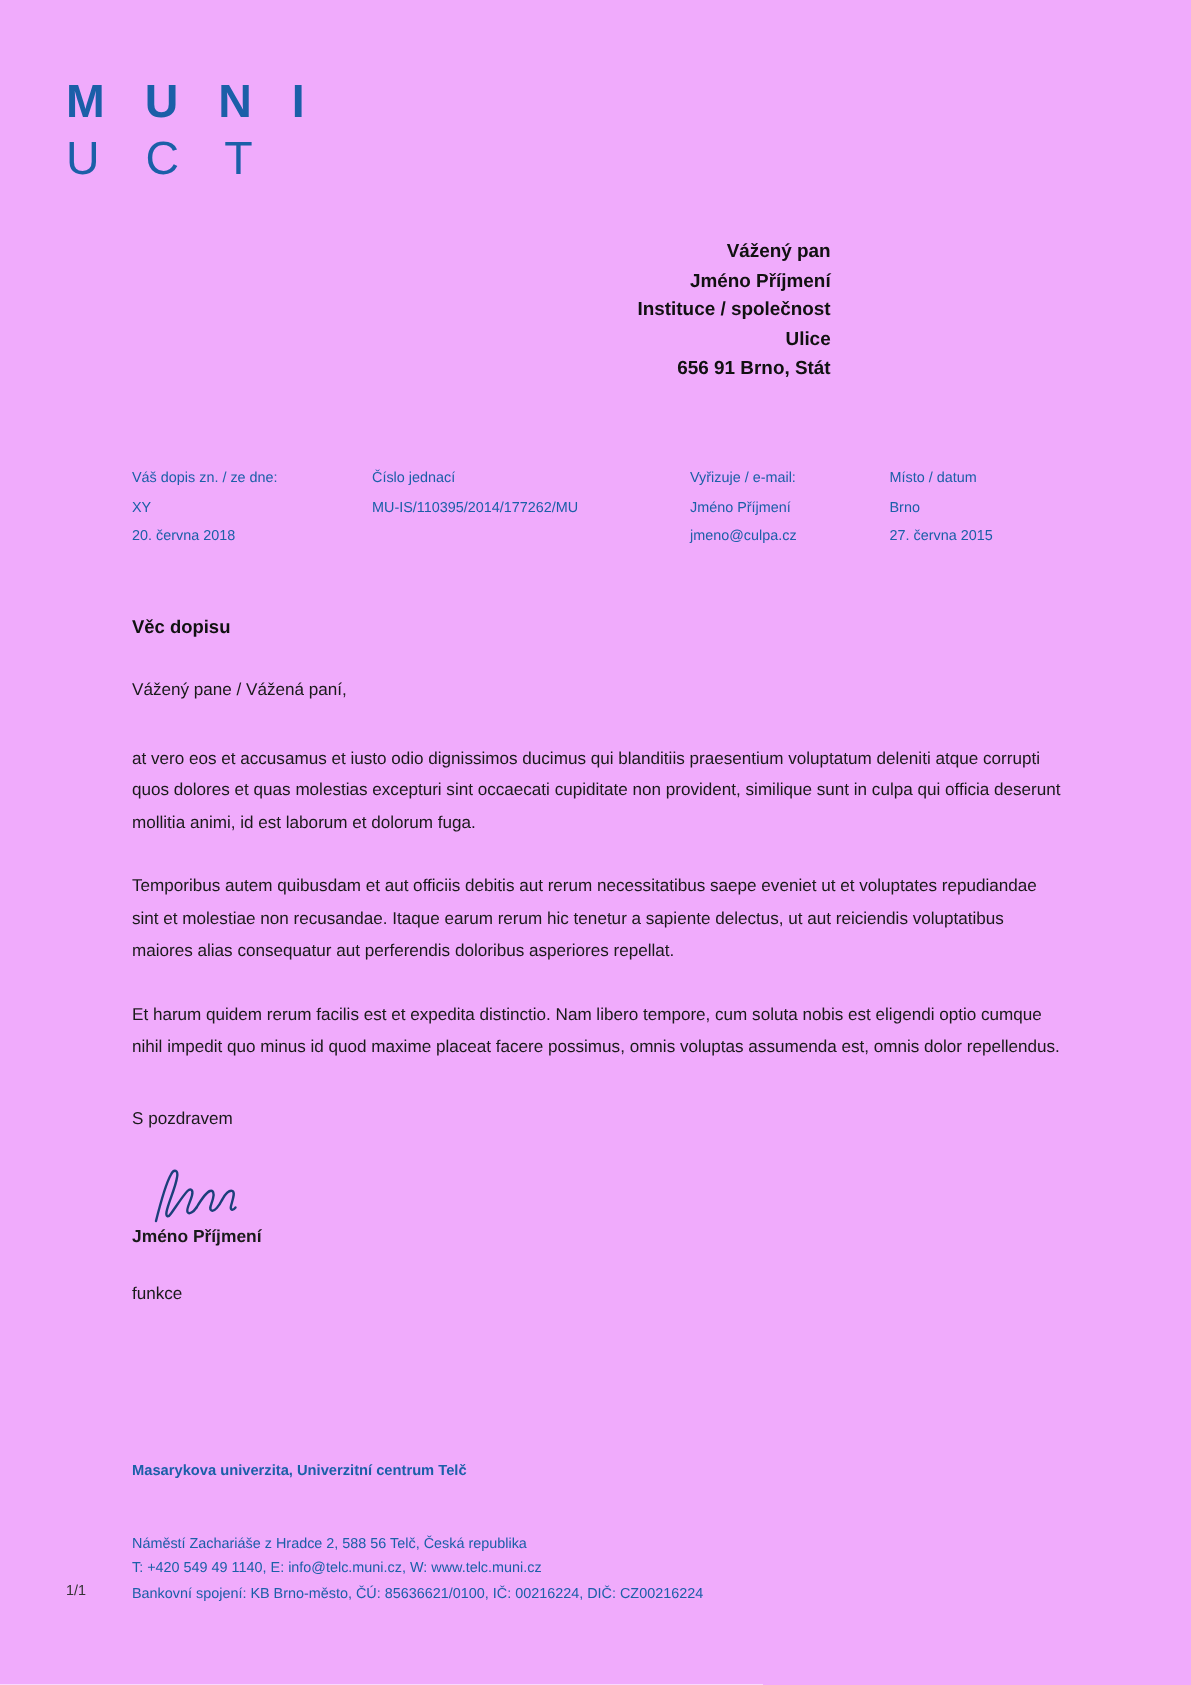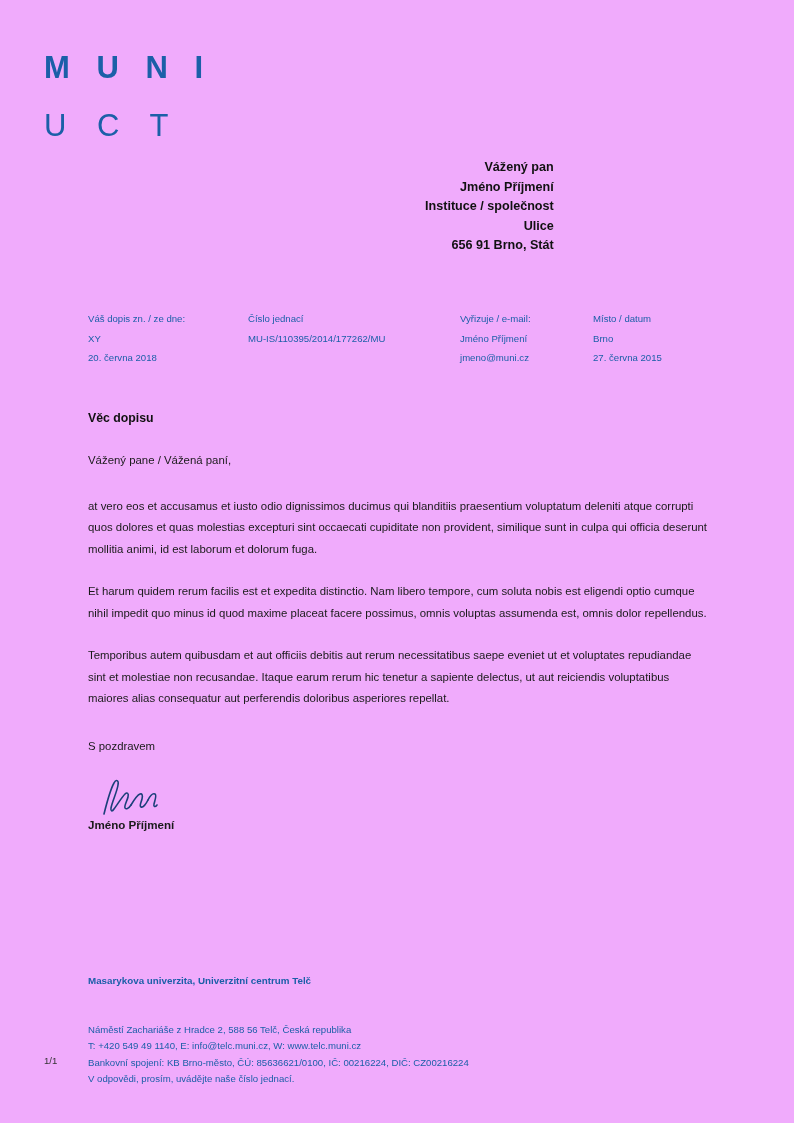--- a/index.html
+++ b/index.html
@@ -32,21 +32,21 @@
   .logo .muni {
     font-size: 31px;
     font-weight: bold;
     letter-spacing: 9px;
     font-family: "Liberation Sans", sans-serif;
   }
   .logo .uct {
     font-size: 31px;
     font-weight: normal;
     letter-spacing: 11px;
-    margin-top: 27px;
+    margin-top: 7px;
     font-family: "Liberation Sans", sans-serif;
   }
 
   
   .address {
     position: absolute;
     left: 425px;
     top: 158px;
     font-size: 12.6px;
     font-weight: bold;
@@ -182,58 +182,58 @@
       </div>
 
       <div class="meta-col c2">
         <div class="meta-head">Číslo jednací</div>
         <div class="meta-val">MU-IS/110395/2014/177262/MU</div>
       </div>
 
       <div class="meta-col c3">
         <div class="meta-head">Vyřizuje / e-mail:</div>
         <div class="meta-val">Jméno Příjmení</div>
-        <div class="meta-val">jmeno@muni.cz</div>
+        <div class="meta-val">jmeno@culpa.cz</div>
       </div>
 
       <div class="meta-col c4">
         <div class="meta-head">Místo / datum</div>
         <div class="meta-val">Brno</div>
         <div class="meta-val">27. června 2015</div>
       </div>
 
     </div>
   </div>
 
   <div class="subject">Věc dopisu</div>
 
   <div class="body">
     <p class="greet">Vážený pane / Vážená paní,</p>
     <p>at vero eos et accusamus et iusto odio dignissimos ducimus qui blanditiis praesentium voluptatum deleniti atque corrupti quos dolores et quas molestias excepturi sint occaecati cupiditate non provident, similique sunt in culpa qui officia deserunt mollitia animi, id est laborum et dolorum fuga.</p>
+    <p>Temporibus autem quibusdam et aut officiis debitis aut rerum necessitatibus saepe eveniet ut et voluptates repudiandae sint et molestiae non recusandae. Itaque earum rerum hic tenetur a sapiente delectus, ut aut reiciendis voluptatibus maiores alias consequatur aut perferendis doloribus asperiores repellat.</p>
     <p>Et harum quidem rerum facilis est et expedita distinctio. Nam libero tempore, cum soluta nobis est eligendi optio cumque nihil impedit quo minus id quod maxime placeat facere possimus, omnis voluptas assumenda est, omnis dolor repellendus.</p>
-    <p>Temporibus autem quibusdam et aut officiis debitis aut rerum necessitatibus saepe eveniet ut et voluptates repudiandae sint et molestiae non recusandae. Itaque earum rerum hic tenetur a sapiente delectus, ut aut reiciendis voluptatibus maiores alias consequatur aut perferendis doloribus asperiores repellat.</p>
 
     <p class="closing">S pozdravem</p>
 
     <div class="signature-mark">
       <svg width="110" height="38" viewBox="0 0 110 38" aria-hidden="true">
         <g fill="none" stroke="#1b3f7a" stroke-width="1.6" stroke-linecap="round">
           <path d="M6 36 C9 24 12 12 16 5 C18 1 21 2 20 7 C19 14 14 24 13 30 C12.5 33 14 34 16 31 C19 27 24 19 27 16 C29 14 31 15 30 19 C29 23 26 28 27 30 C28 32 31 30 33 27"></path>
           <path d="M33 27 C36 22 39 17 42 16 C44 15.4 45 17 44 21 C43 25 41 28 43 29 C45 30 48 26 50 22"></path>
           <path d="M50 22 C52 18 55 15 57 16 C59 17 57 22 56 26 C55.4 28.6 57 29.6 59 27"></path>
         </g>
       </svg>
     </div>
 
     <p class="sig-name">Jméno Příjmení</p>
+    <p class="sig-role">funkce</p>
   </div>
 
   <div class="footer">
     <div class="f-title">Masarykova univerzita, Univerzitní centrum Telč</div>
     <div class="f-line">Náměstí Zachariáše z Hradce 2, 588 56 Telč, Česká republika</div>
     <div class="f-line">T: +420 549 49 1140, E: info@telc.muni.cz, W: www.telc.muni.cz</div>
     <div class="f-line">Bankovní spojení: KB Brno-město, ČÚ: 85636621/0100, IČ: 00216224, DIČ: CZ00216224</div>
-    <div class="f-line">V odpovědi, prosím, uvádějte naše číslo jednací.</div>
   </div>
 
   <div class="page-num">1/1</div>
 
 </div>
 
 </body></html>

